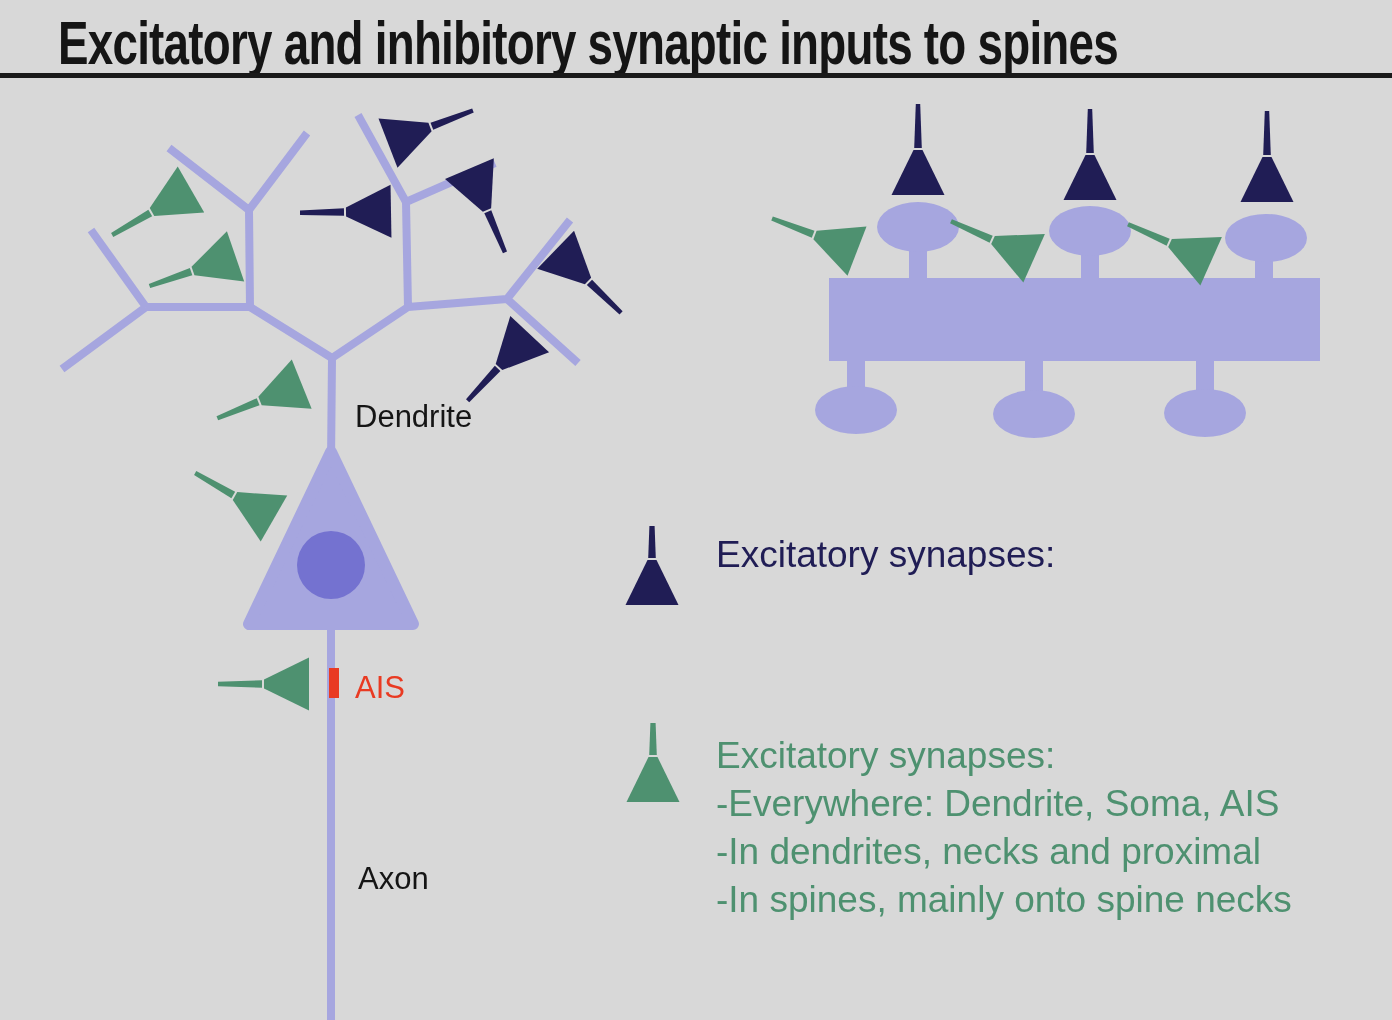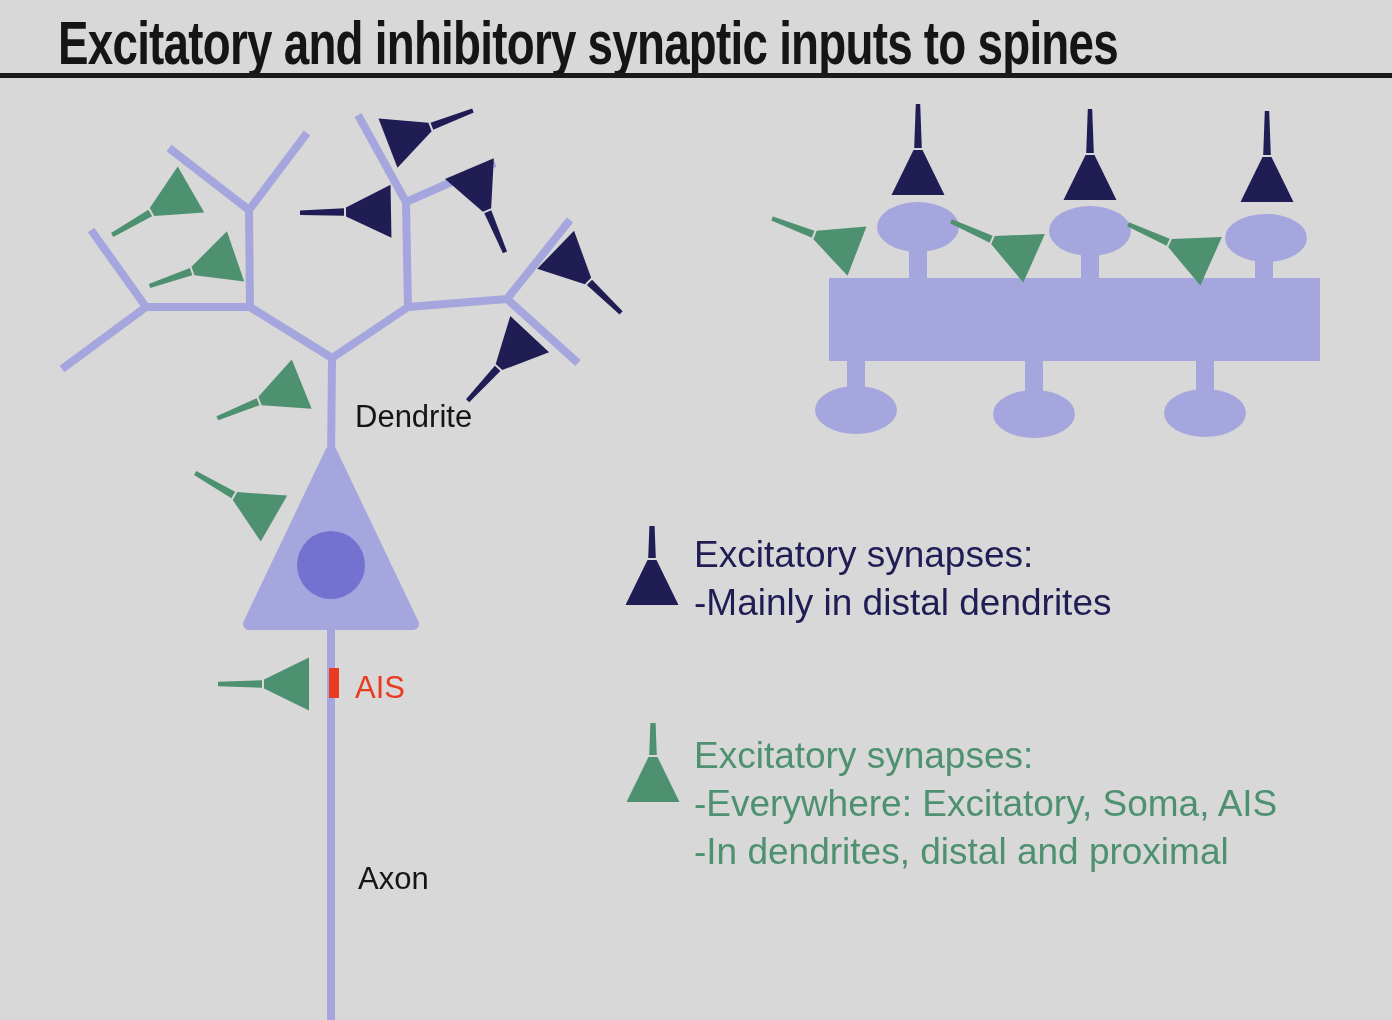--- a/index.html
+++ b/index.html
@@ -23,21 +23,21 @@
   .branch{stroke:var(--dendrite-lavender,#a6a6df);stroke-width:8;fill:none;stroke-linejoin:round;}
   .soma{fill:var(--dendrite-lavender,#a6a6df);stroke:var(--dendrite-lavender,#a6a6df);stroke-width:12;stroke-linejoin:round;}
   .nucleus{fill:var(--soma-nucleus,#7472d0);}
   .axon{stroke:var(--dendrite-lavender,#a6a6df);stroke-width:8;fill:none;}
   .ais-rect{fill:var(--ais-red,#e93a22);}
   .lav{fill:var(--dendrite-lavender,#a6a6df);}
   .exc{color:var(--excitatory-navy,#201d55);}
   .inh{color:var(--inhibitory-green,#4e9170);}
   .diagram-label{font-family:"Liberation Sans",sans-serif;font-size:31px;fill:#151515;}
   .ais-label{fill:var(--ais-red,#e93a22);}
-  .legend-block{position:absolute;left:694px;font-size:37px;line-height:48px;white-space:nowrap;}
+  .legend-block{position:absolute;left:716px;font-size:37px;line-height:48px;white-space:nowrap;}
   .legend-exc{top:531px;color:var(--excitatory-navy,#201d55);}
   .legend-inh{top:732px;color:var(--inhibitory-green,#4e9170);}
 </style>
 </head>
 <body>
 
 <div class="page-title">Excitatory and inhibitory synaptic inputs to spines</div>
 <div class="title-rule"></div>
 
 <svg class="diagram-svg" viewBox="0 0 1392 1020" xmlns="http://www.w3.org/2000/svg">
@@ -122,20 +122,20 @@
   <use href="#syn-stub" class="exc" transform="translate(652,560) rotate(90)"></use>
   <use href="#syn-stub" class="inh" transform="translate(653,757) rotate(90)"></use>
 
   <text class="diagram-label" x="355" y="427">Dendrite</text>
   <text class="diagram-label ais-label" x="355" y="698">AIS</text>
   <text class="diagram-label" x="358" y="889">Axon</text>
 </svg>
 
 <div class="legend-block legend-exc">
   <div>Excitatory synapses:</div>
-  <div>-Mainly in distal dendrites</div>
 </div>
 
 <div class="legend-block legend-inh">
   <div>Excitatory synapses:</div>
-  <div>-Everywhere: Excitatory, Soma, AIS</div>
-  <div>-In dendrites, distal and proximal</div>
+  <div>-Everywhere: Dendrite, Soma, AIS</div>
+  <div>-In dendrites, necks and proximal</div>
+  <div>-In spines, mainly onto spine necks</div>
 </div>
 
 </body></html>

